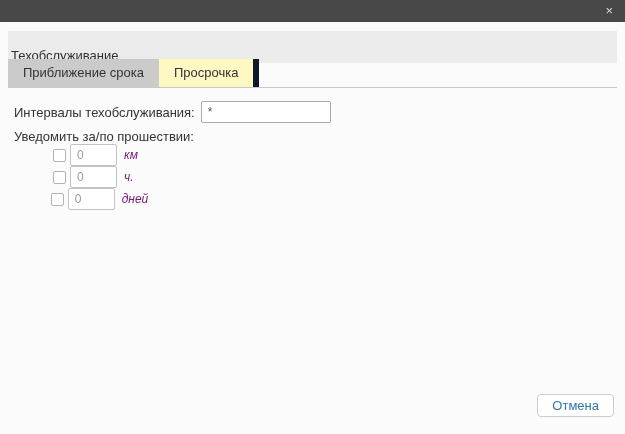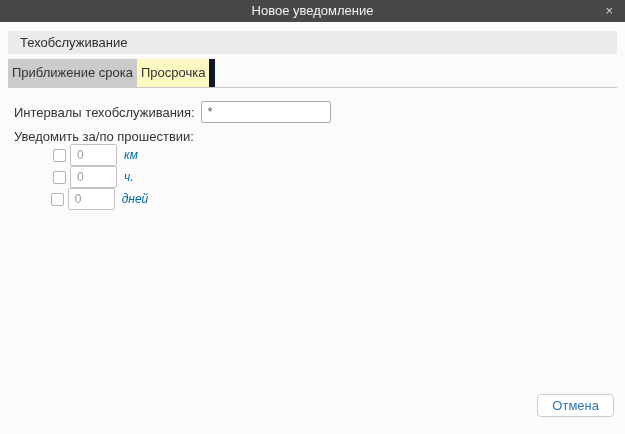--- a/index.html
+++ b/index.html
@@ -21,36 +21,36 @@
     color: #f2f2f2; font-size: 13px; line-height: 22px;
   }
   .close-btn {
     position: absolute; right: 12px; top: 0; height: 22px;
     color: #d9d9d9; font-size: 13px; line-height: 22px;
     cursor: pointer; font-family: "Liberation Sans", sans-serif;
   }
 
   
   .section-header {
-    position: absolute; left: 8px; right: 8px; top: 31px; height: 23px;
+    position: absolute; left: 8px; right: 8px; top: 31px; height: 32px;
     background: #ebebeb;
-    display: flex; align-items: center;
-    padding-left: 12px;
+    display: flex; align-items: flex-end;
+    padding-left: 3px;
   }
   .section-header span { font-size: 13px; color: #2f2f2f; }
 
   
   .tabs {
     position: absolute; left: 8px; right: 8px; top: 59px; height: 29px;
     border-bottom: 1px solid #c9c9c9;
     display: flex; align-items: stretch;
   }
   .tab {
     font-size: 13px; color: #333;
-    line-height: 28px; padding: 0 4px;
+    line-height: 28px; padding: 0 15px;
     cursor: pointer; white-space: nowrap;
   }
   .tab.active { background: #cbcbcb; }
   .tab.inactive { background: #fef9c3; border-right: 6px solid #0f172a; }
 
   
   .form-row {
     position: absolute; left: 14px;
     display: flex; align-items: center;
   }
@@ -71,42 +71,41 @@
     width: 13px; height: 13px; border: 1px solid #b3b3b3; border-radius: 2px;
     background: #ffffff; display: inline-block; margin-right: 4px;
     cursor: pointer; flex: none;
   }
   .num-input {
     width: 47px; height: 22px; border: 1px solid #c3c3c3; border-radius: 2px;
     background: #ffffff; font-family: "Liberation Sans", sans-serif;
     font-size: 12px; color: #9a9a9a; padding: 0 6px; outline: none;
   }
   .unit-label {
-    font-size: 12px; font-style: italic; color: #0369a1;
+    font-size: 12px; font-style: italic; color: #701a75;
     margin-left: 7px; min-width: 22px; white-space: nowrap;
   }
 
   
   .footer {
     position: absolute; right: 11px; bottom: 17px;
     display: flex; gap: 12px;
   }
   .btn {
     height: 23px; padding: 0 14px;
     background: #ffffff; border: 1px solid #c9cdd2; border-radius: 4px;
     font-family: "Liberation Sans", sans-serif; font-size: 13px;
     color: #2f77ad; cursor: pointer; line-height: 21px;
   }
   .btn.disabled { color: #b9bfc6; cursor: default; }
 </style>
 </head>
 <body>
 
 <div class="titlebar">
-  <span class="titlebar-title">Новое уведомление</span>
   <span class="close-btn">×</span>
 </div>
 
 <div class="section-header">
   <span>Техобслуживание</span>
 </div>
 
 <div class="tabs">
   <div class="tab active">Приближение срока</div>
   <div class="tab inactive">Просрочка</div>

